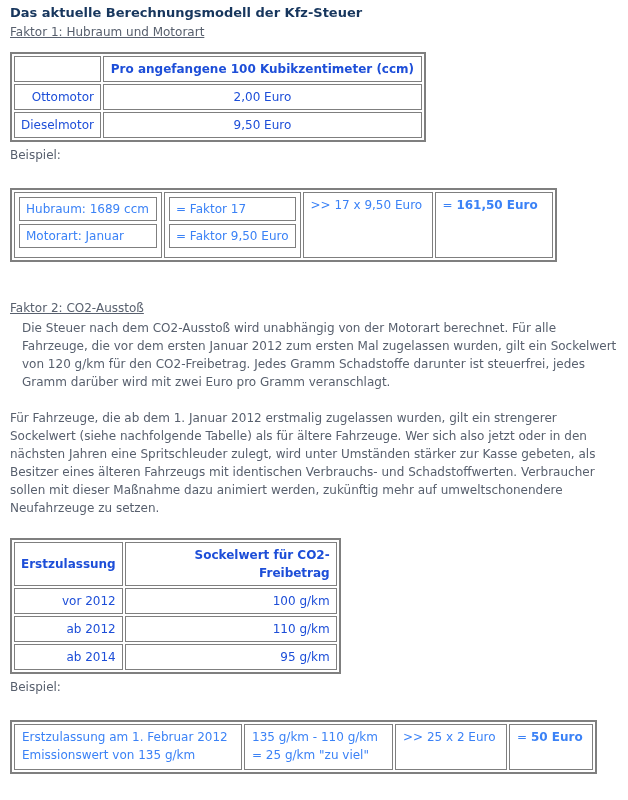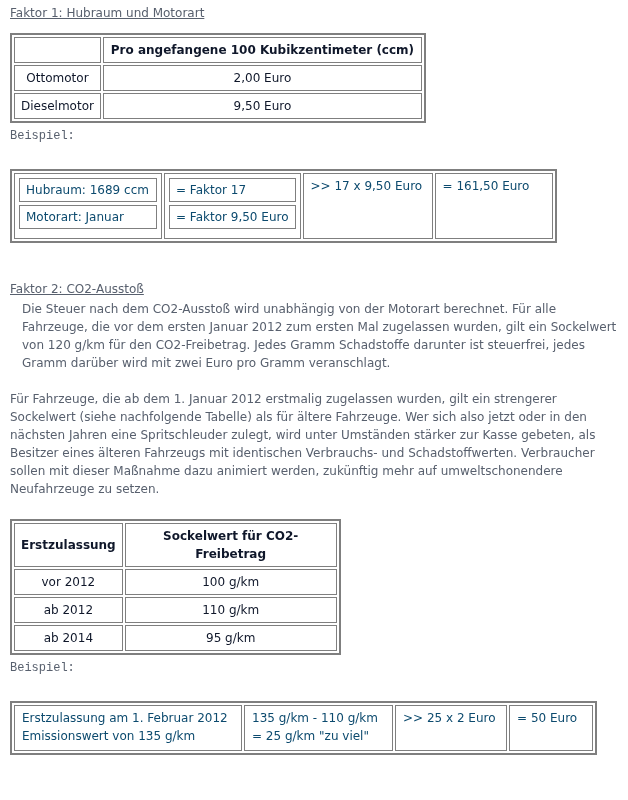--- a/index.html
+++ b/index.html
@@ -42,41 +42,40 @@
   }
   .para.last-gap {
     margin: 0 0 21px 0;
   }
   
   table.grid {
     border: 2px solid #7f7f7f;
     border-collapse: separate;
     border-spacing: 2px;
     margin: 0 0 4px 0;
-    color: #0f172a;
+    color: #1d4ed8;
   }
   table.grid th, table.grid td {
     border: 1px solid #7f7f7f;
     padding: 3px 6px;
     font-size: 12px;
     line-height: 18px;
   }
   table.grid th { font-weight: bold; }
   table.grid .center { text-align: center; }
-  table.grid .left { text-align: center; }
+  table.grid .left { text-align: right; }
   .beispiel {
     margin: 0 0 24px 0;
-    font-family: Liberation Mono, monospace;
   }
   
   table.example {
     border: 2px solid #7f7f7f;
     border-collapse: separate;
     border-spacing: 2px;
-    color: #0c4a6e;
+    color: #3b82f6;
   }
   table.example td {
     border: 1px solid #7f7f7f;
     vertical-align: top;
     padding: 2px;
     font-size: 12px;
     line-height: 18px;
   }
   table.example td.plain {
     padding: 3px 7px;
@@ -91,32 +90,33 @@
   }
   .mini-box + .mini-box { margin-top: 3px; }
   .ex1 td.c1 { width: 142px; height: 60px; }
   .ex1 td.c2 { width: 130px; }
   .ex1 td.c3 { width: 114px; }
   .ex1 td.c4 { width: 102px; }
   .ex2 td.c1 { width: 212px; height: 38px; }
   .ex2 td.c2 { width: 133px; }
   .ex2 td.c3 { width: 96px; }
   .ex2 td.c4 { width: 68px; }
-  .bold { font-weight: normal; }
+  .bold { font-weight: bold; }
   .nowrap { white-space: nowrap; }
   col.t1-c1 { width: 62px; }
   col.t1-c2 { width: 319px; }
   col.t2-c1 { width: 101px; }
   col.t2-c2 { width: 212px; }
 </style>
 </head>
 <body>
 
 <div class="page">
 
+  <h1 class="doc-title">Das aktuelle Berechnungsmodell der Kfz-Steuer</h1>
 
 
   <h2 class="section-heading">Faktor 1: Hubraum und Motorart</h2>
 
   <table class="grid">
     <colgroup>
         <col class="t1-c1">
         <col class="t1-c2">
       </colgroup>
     <tbody>

